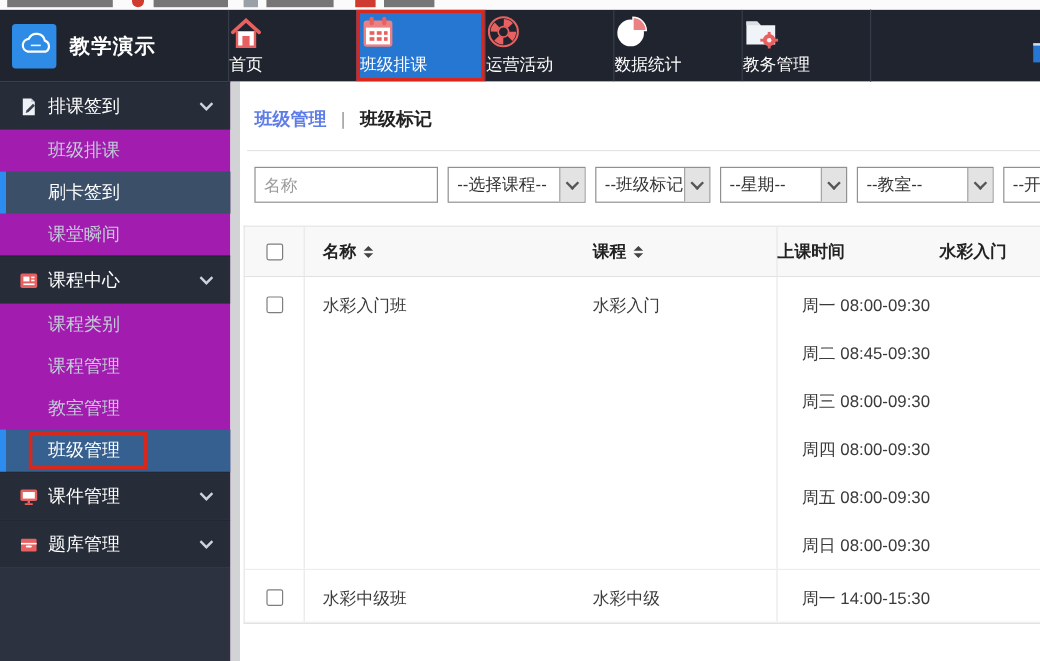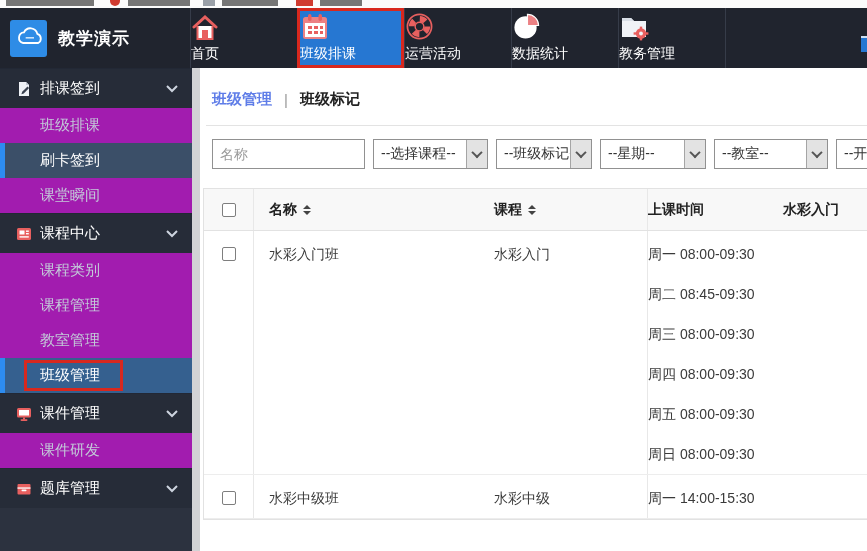--- a/index.html
+++ b/index.html
@@ -72,21 +72,21 @@
   .tr { display:flex; border-bottom:1px solid #ededed; font-size:14px; color:#3a3a3a; background:#fff; }
   .c-check { width:50px; flex:none; border-right:1px solid #e8e8e8;
              display:flex; justify-content:center; }
   .thead .c-check { align-items:center; }
   .tr .c-check { align-items:flex-start; padding-top:16px; }
   .col-0 { width:227px; flex:none; padding-left:15px; }
   .col-1 { width:166px; flex:none; padding-left:13px; }
   .col-2 { width:128px; flex:none; border-left:1px solid #e8e8e8; white-space:nowrap; }
   .col-3 { flex:1; padding-left:8px; }
   .tr .td { padding-top:3px; line-height:40px; }
-  .cell-time div { line-height:40px; }
+  .cell-time div { line-height:40px;text-align:right; }
   .cb { display:inline-block; width:14px; height:14px; border:1px solid #7e7e7e;
         background:#fff; border-radius:2px; cursor:pointer; }
   .sort { display:inline-flex; flex-direction:column; gap:2px; margin-left:6px; cursor:pointer; }
   .s-up { width:0; height:0; border-left:4px solid transparent; border-right:4px solid transparent;
           border-bottom:4px solid #444; }
   .s-dn { width:0; height:0; border-left:4px solid transparent; border-right:4px solid transparent;
           border-top:4px solid #444; }
 </style>
 </head>
 <body>
@@ -257,25 +257,20 @@
                 <rect x="4.5" y="13.3" width="7" height="1.6" rx="0.8" fill="#e8605f"></rect>
               </svg>
             </span>
       <span class="g-label">课件管理</span>
       <span class="chev">
         <svg width="12" height="8" viewBox="0 0 12 8">
                 <path d="M1 1 L6 6 L11 1" fill="none" stroke="#cdd4df" stroke-width="2"></path>
               </svg>
       </span>
     </div>
-    <div class="g-items">
-            <div class="sub">
-              <span class="sub-label">课件研发</span>
-            </div>
-          </div>
   </div>
         <div>
     <div class="grp-h">
       <span class="g-icon">
               <svg width="16" height="16" viewBox="0 0 16 16">
                 <rect x="1.5" y="3" width="13" height="10.5" rx="1" fill="#e8605f"></rect>
                 <rect x="1.5" y="6.4" width="13" height="1.3" fill="#fff"></rect>
                 <rect x="5.5" y="8.6" width="5" height="1.7" rx="0.8" fill="#fff"></rect>
               </svg>
             </span>

